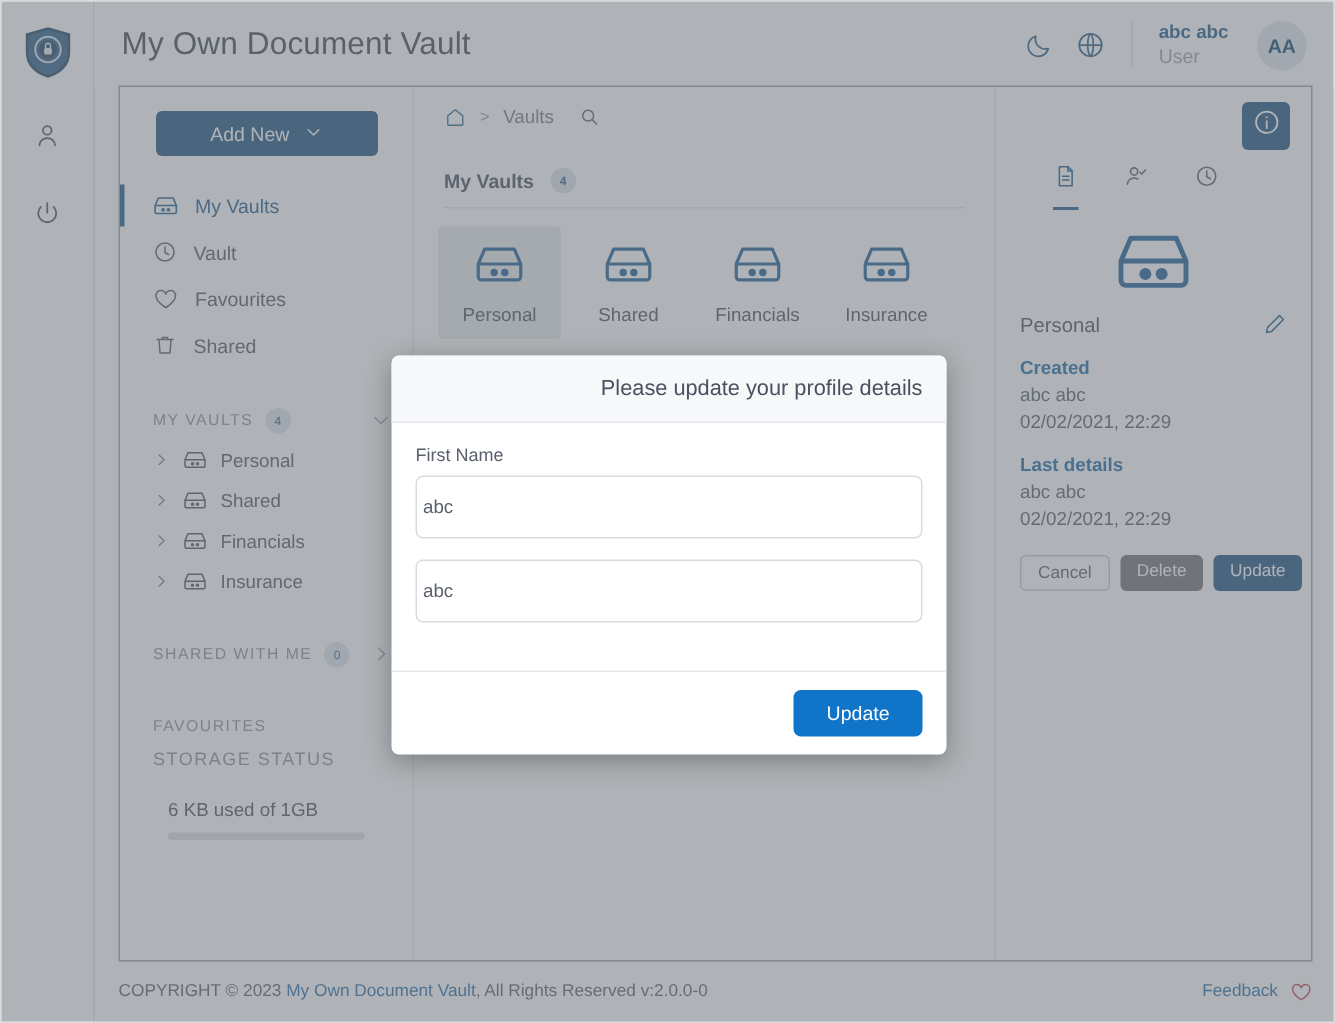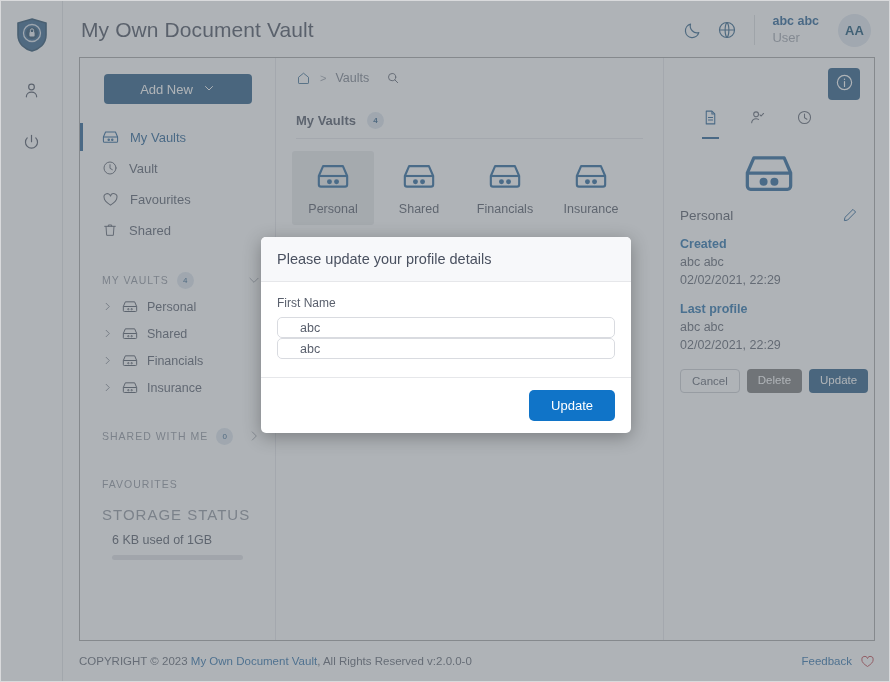--- a/index.html
+++ b/index.html
@@ -162,21 +162,21 @@
   }
   .tree-item .arrow { color: #7b818c; display: flex; }
   .tree-item .vic { color: #4b525f; display: flex; }
 
   .storage-wrap {
     position: absolute;
     left: 0; bottom: 80px; width: 100%;
     padding: 0 18px 0 22px;
   }
   .storage-title {
-    color: #8d929c; font-size: 15px; letter-spacing: 1px; margin-bottom: 10px;
+    color: #8d929c; font-size: 12px; letter-spacing: 1px; margin-bottom: 20px;
   }
   .storage-text { color: #4d5360; font-size: 12.5px; padding-left: 10px; margin-bottom: 8px; }
   .storage-bar {
     height: 5px; border-radius: 3px; background: #dfe1e5;
     margin-left: 10px; margin-right: 14px;
   }
 
   
   .center {
     flex: 1;
@@ -306,37 +306,38 @@
     box-shadow: 0 4px 18px rgba(0,0,0,0.30);
     z-index: 60;
     overflow: hidden;
   }
   .modal-head {
     background: #f7f8fa;
     border-bottom: 1px solid #e6e7ea;
     padding: 14px 16px;
     font-size: 14.5px;
     color: #4a5160;
+    text-align: right;
   }
   .modal-body { padding: 14px 16px 18px 16px; }
   .m-label { font-size: 12px; color: #5a606d; margin-bottom: 7px; }
   .m-input {
     width: 100%;
-    height: 21px;
+    height: 42px;
     border: 1px solid #d9dbe0;
     border-radius: 5px;
-    padding: 0 22px;
+    padding: 0 4px;
     font-size: 12.5px;
     color: #5a606d;
     font-family: "Liberation Sans", sans-serif;
     outline: none;
     background: #ffffff;
   }
   .m-input::placeholder { color: #a8acb4; }
-  .m-group { margin-bottom: 0; }
+  .m-group { margin-bottom: 14px; }
   .modal-foot {
     border-top: 1px solid #e6e7ea;
     padding: 12px 16px;
     display: flex;
     justify-content: flex-end;
   }
   .m-update {
     background: #1074c8;
     color: #ffffff;
     border: none;
@@ -681,21 +682,21 @@
         </span>
       </div>
 
       <div class="field-group">
         <div class="field-label">Created</div>
         <div class="field-val">abc abc</div>
         <div class="field-val">02/02/2021, 22:29</div>
       </div>
 
       <div class="field-group">
-        <div class="field-label">Last profile</div>
+        <div class="field-label">Last details</div>
         <div class="field-val">abc abc</div>
         <div class="field-val">02/02/2021, 22:29</div>
       </div>
 
       <div class="rbtns">
         <div class="btn btn-cancel">Cancel</div>
         <div class="btn btn-delete">Delete</div>
         <div class="btn btn-update">Update</div>
       </div>
     </div>

